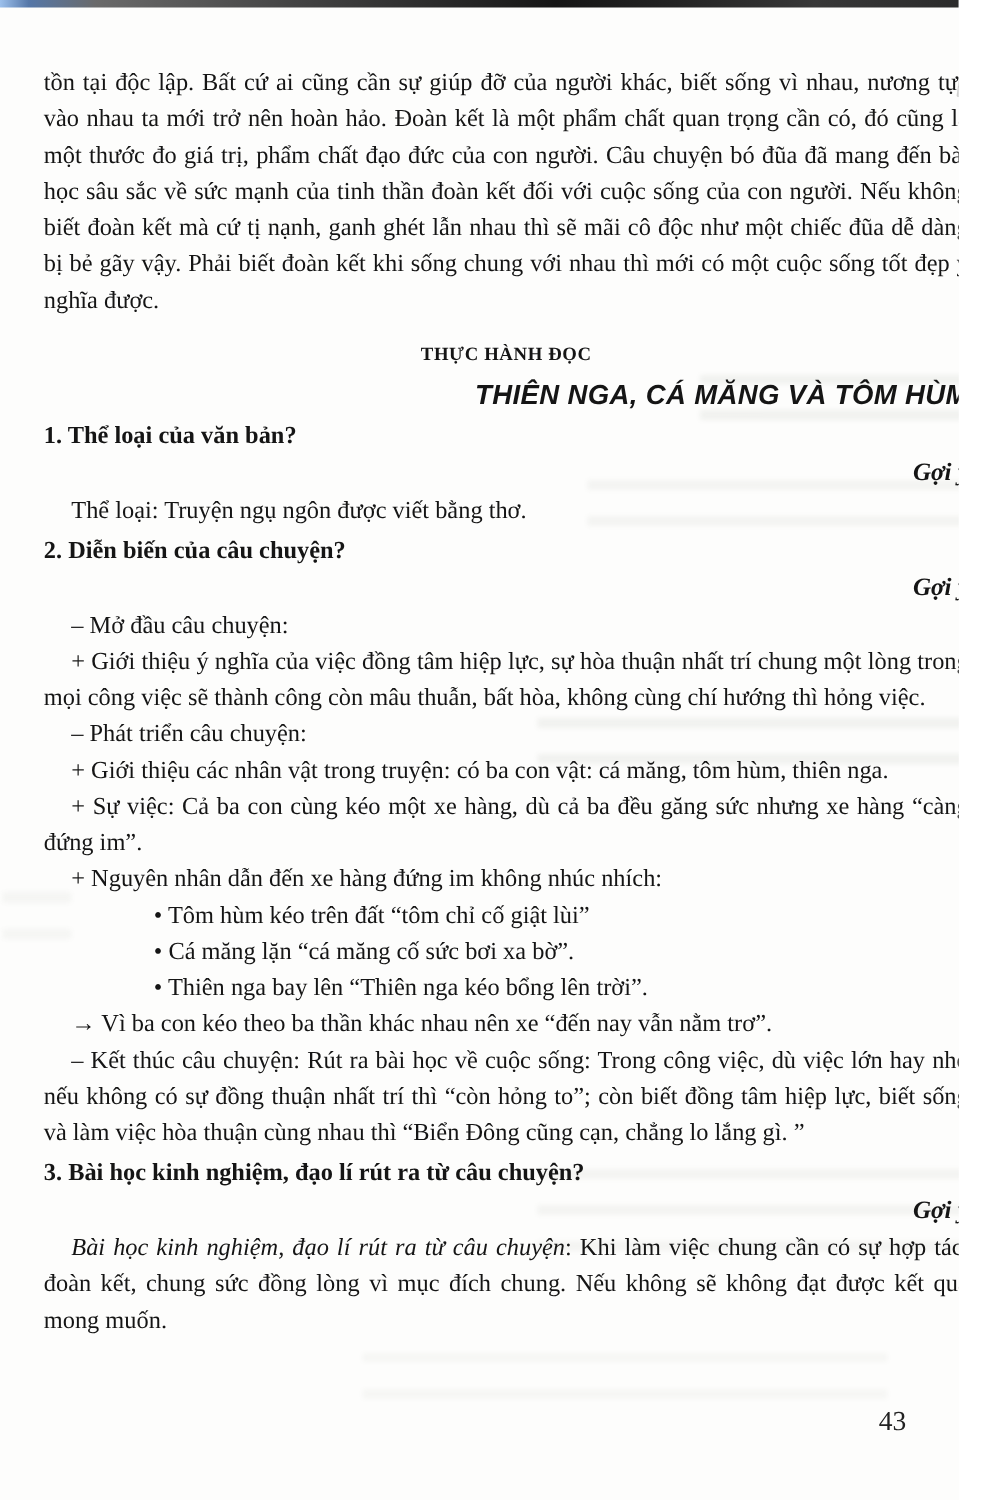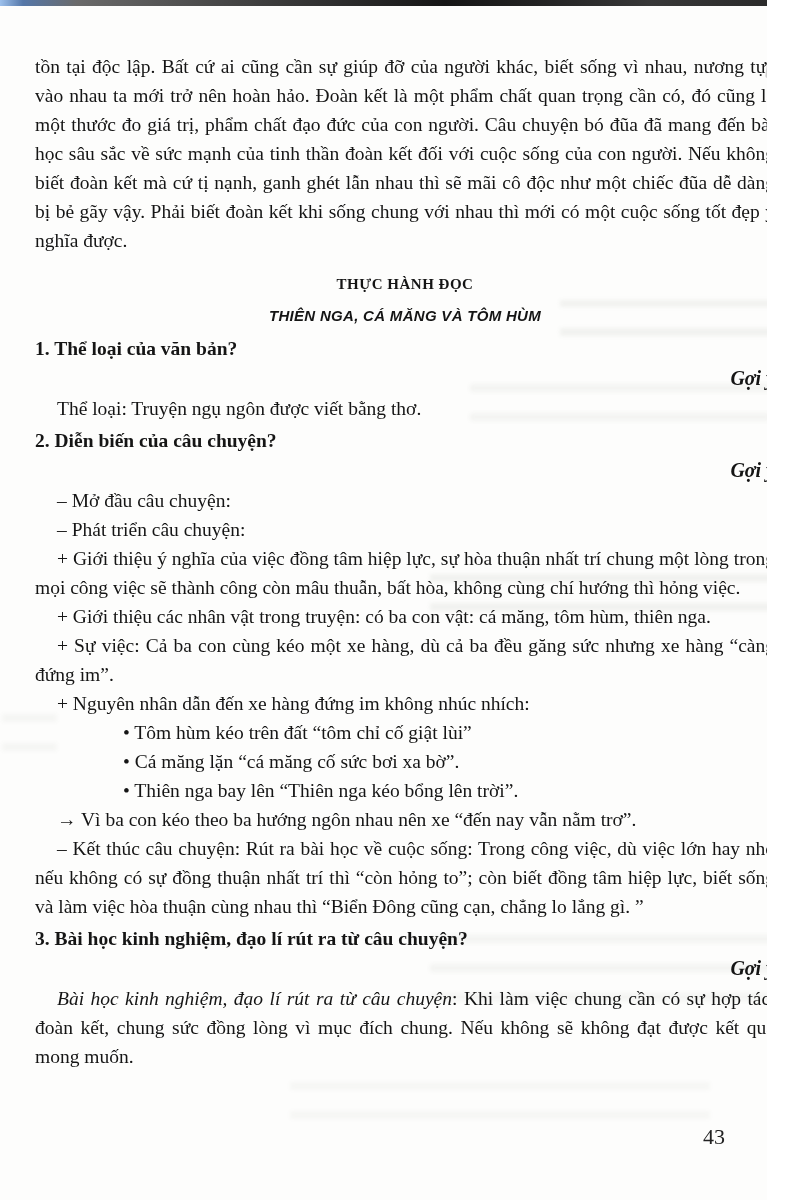--- a/index.html
+++ b/index.html
@@ -46,22 +46,22 @@
   .section-heading {
     margin: 15px 0 2px;
     text-align: center;
     font-size: 15px;
     font-weight: bold;
     letter-spacing: .5px;
     font-family: "Liberation Serif", serif;
   }
   .section-title {
     margin: 2px 0 4px;
-    text-align: center;
-    font-size: 15px;
+    text-align: right;
+    font-size: 22px;
     font-weight: bold;
     font-style: italic;
     font-family: "Liberation Sans", sans-serif;
     letter-spacing: .3px;
   }
 
   .q-label {
     font-weight: bold;
     margin-top: 3px;
   }
@@ -130,29 +130,29 @@
     <p class="section-heading">THỰC HÀNH ĐỌC</p>
     <p class="section-title">THIÊN NGA, CÁ MĂNG VÀ TÔM HÙM</p>
 
     <p class="q-label">1. Thể loại của văn bản?</p>
     <p class="hint">Gợi ý</p>
     <p class="indent">Thể loại: Truyện ngụ ngôn được viết bằng thơ.</p>
 
     <p class="q-label">2. Diễn biến của câu chuyện?</p>
     <p class="hint">Gợi ý</p>
     <p class="ln dash">– Mở đầu câu chuyện:</p>
+    <p class="ln plus just">+ Giới thiệu ý nghĩa của việc đồng tâm hiệp lực, sự hòa thuận nhất trí chung một lòng trong mọi công việc sẽ thành công còn mâu thuẫn, bất hòa, không cùng chí hướng thì hỏng việc.</p>
     <p class="ln dash">– Phát triển câu chuyện:</p>
-    <p class="ln plus just">+ Giới thiệu ý nghĩa của việc đồng tâm hiệp lực, sự hòa thuận nhất trí chung một lòng trong mọi công việc sẽ thành công còn mâu thuẫn, bất hòa, không cùng chí hướng thì hỏng việc.</p>
     <p class="ln plus just">+ Giới thiệu các nhân vật trong truyện: có ba con vật: cá măng, tôm hùm, thiên nga.</p>
     <p class="ln plus just">+ Sự việc: Cả ba con cùng kéo một xe hàng, dù cả ba đều găng sức nhưng xe hàng “càng đứng im”.</p>
     <p class="ln plus">+ Nguyên nhân dẫn đến xe hàng đứng im không nhúc nhích:</p>
     <p class="ln bullet">• Tôm hùm kéo trên đất “tôm chỉ cố giật lùi”</p>
     <p class="ln bullet">• Cá măng lặn “cá măng cố sức bơi xa bờ”.</p>
     <p class="ln bullet">• Thiên nga bay lên “Thiên nga kéo bổng lên trời”.</p>
-    <p class="ln arrow">→ Vì ba con kéo theo ba hướng ngôn nhau nên xe “đến nay vẫn nằm trơ”.</p>
+    <p class="ln arrow">→ Vì ba con kéo theo ba thần khác nhau nên xe “đến nay vẫn nằm trơ”.</p>
     <p class="ln dash just">– Kết thúc câu chuyện: Rút ra bài học về cuộc sống: Trong công việc, dù việc lớn hay nhỏ nếu không có sự đồng thuận nhất trí thì “còn hỏng to”; còn biết đồng tâm hiệp lực, biết sống và làm việc hòa thuận cùng nhau thì “Biển Đông cũng cạn, chẳng lo lắng gì. ”</p>
 
     <p class="q-label">3. Bài học kinh nghiệm, đạo lí rút ra từ câu chuyện?</p>
     <p class="hint">Gợi ý</p>
     <p class="indent just"><span class="answer-lead">Bài học kinh nghiệm, đạo lí rút ra từ câu chuyện</span><span>: Khi làm việc chung cần có sự hợp tác, đoàn kết, chung sức đồng lòng vì mục đích chung. Nếu không sẽ không đạt được kết quả mong muốn.</span></p>
 
   </div>
 
   <div class="page-number">43</div>
 

